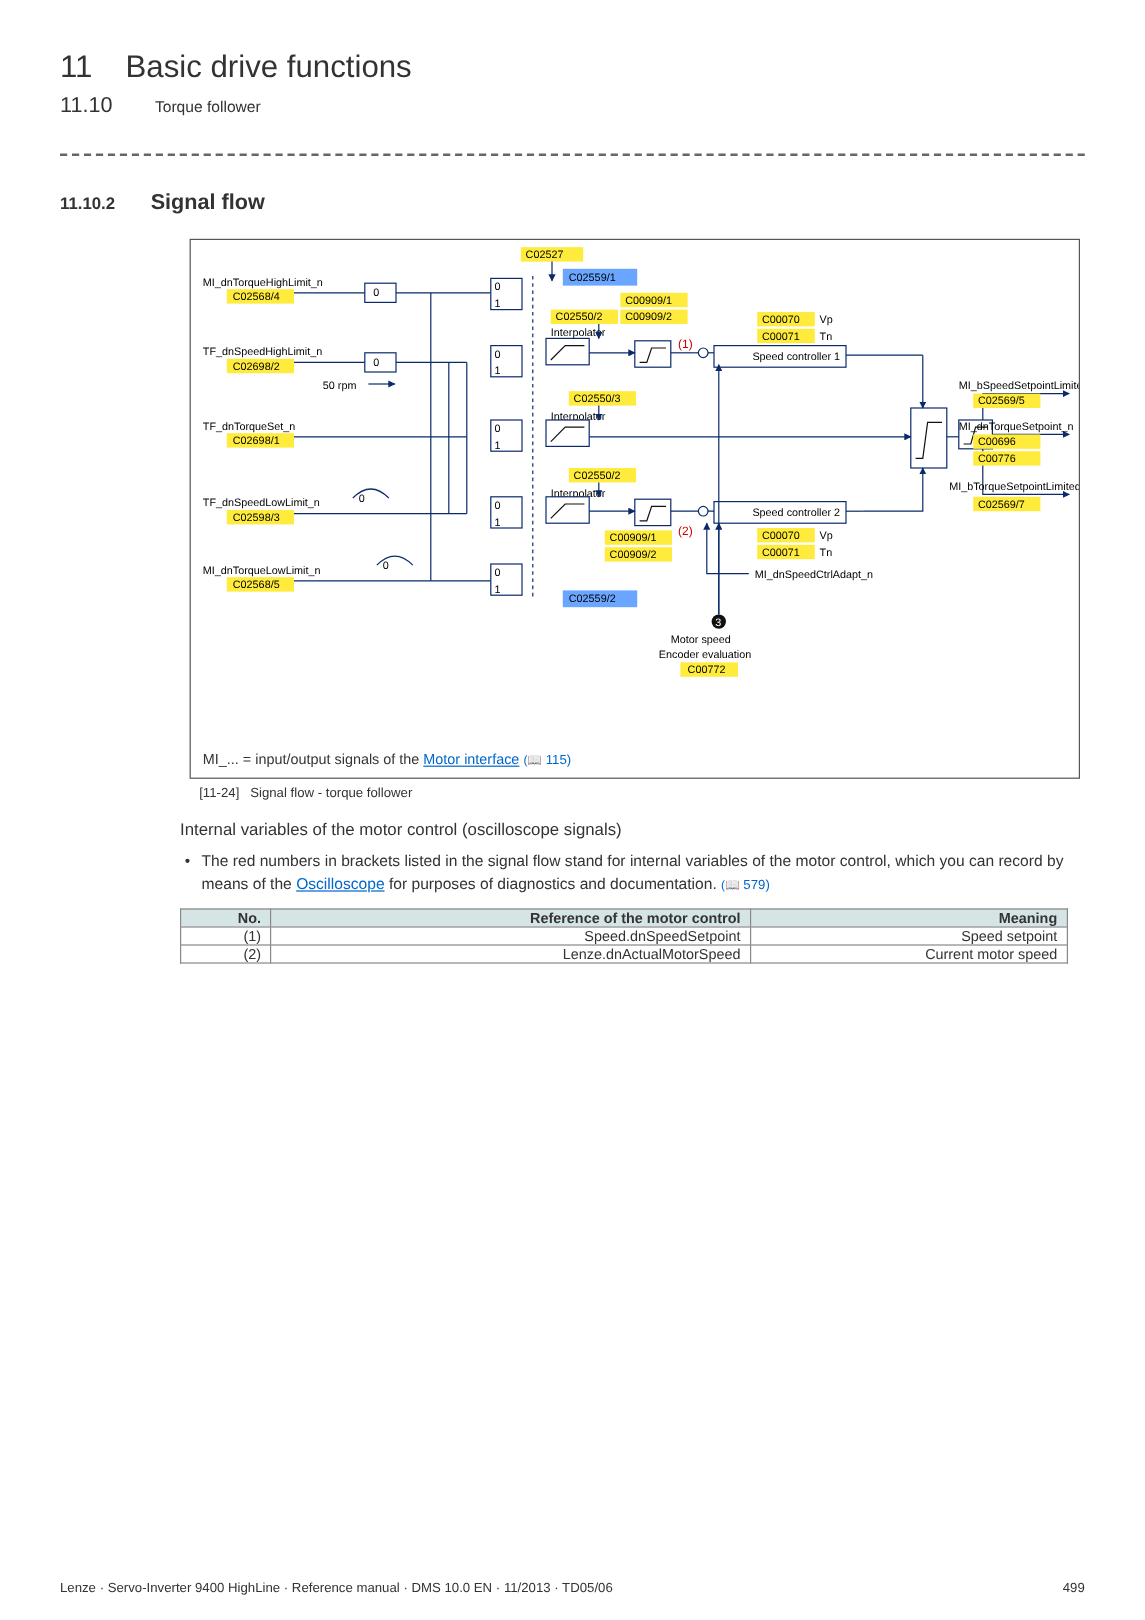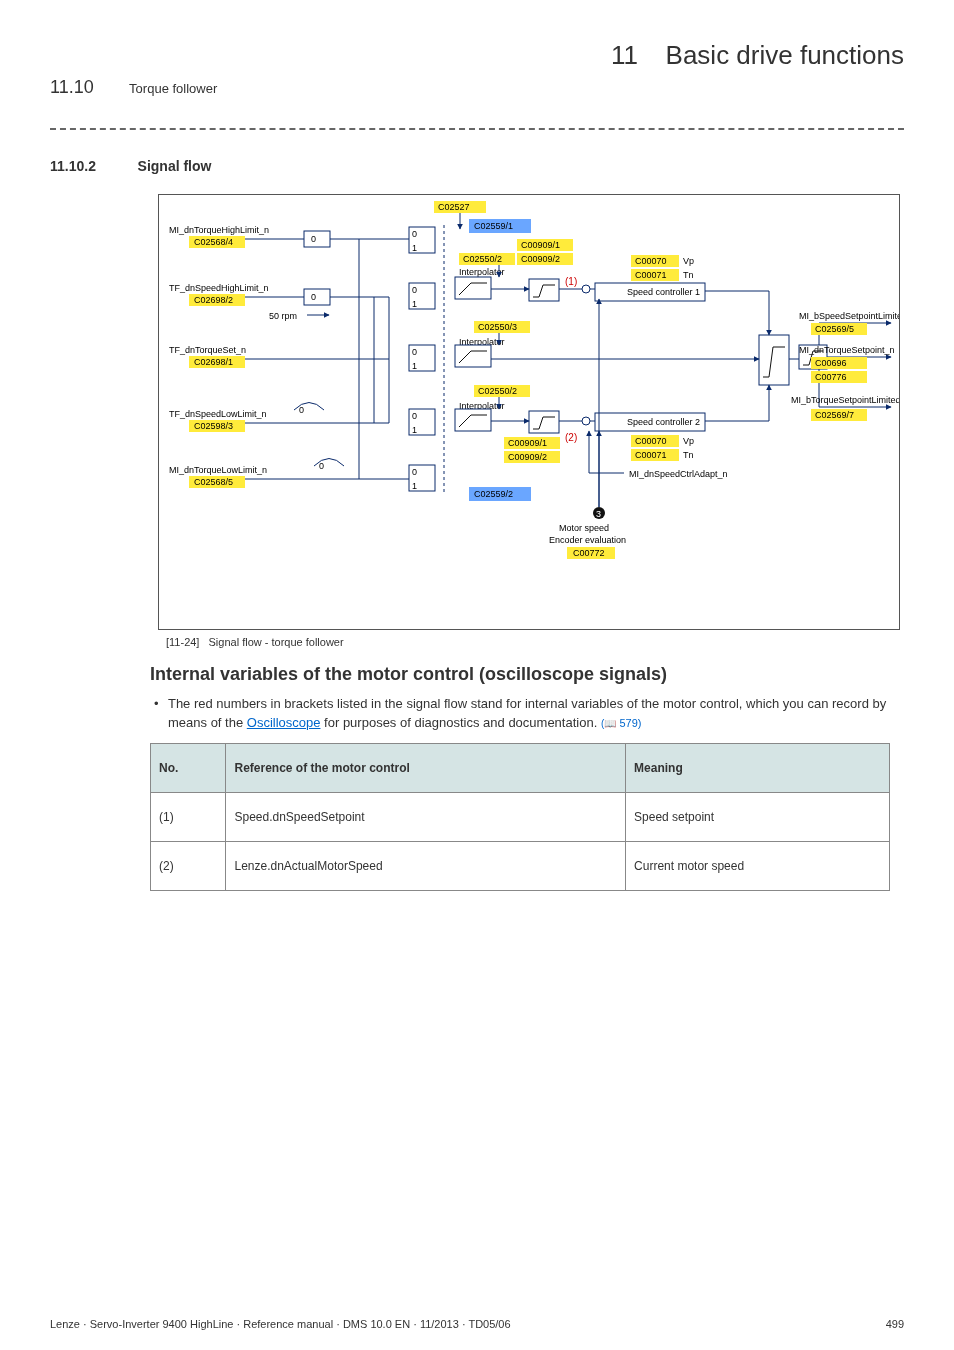--- a/index.html
+++ b/index.html
@@ -4,34 +4,34 @@
 <style>
   body {
     margin: 0;
     padding: 40px 50px;
     font-family: Arial, Helvetica, sans-serif;
     font-size: 13px;
     color: #333;
     width: 854px;
     background: white;
   }
-  .chapter-header { margin-bottom: 6px; text-align: right; }
+  .chapter-header { margin-bottom: 6px; }
   .chapter-number { font-size: 26px; font-weight: normal; margin-right: 24px; }
   .chapter-title { font-size: 26px; font-weight: normal; }
   .sub-header { margin-bottom: 30px; }
   .sub-number { font-size: 18px; margin-right: 32px; }
   .sub-title { font-size: 13px; }
   .dash-rule {
     border: none;
     border-top: 2px dashed #666;
     margin: 12px 0 28px 0;
   }
   .section-row { margin-bottom: 20px; }
-  .section-number { font-size: 14px; font-weight: bold; margin-right: 38px; }
-  .section-title { font-size: 14px; font-weight: bold; }
+  .section-number { font-size: 14px; font-weight: bold; margin-right: 26px; }
+  .section-title { font-size: 18px; font-weight: bold; }
 
   .diagram-box {
     border: 1px solid #555;
     margin-left: 108px;
     width: 740px;
     padding: 0 0 8px 0;
     position: relative;
   }
   .diagram-svg-wrap { position: relative; width: 100%; height: 420px; }
   .note-lines { padding: 6px 10px 0 10px; font-size: 12px; }
@@ -42,34 +42,34 @@
     margin-right: 6px;
   }
   .link { color: #0066cc; text-decoration: underline; }
   .bookref { font-size: 11px; color: #0066cc; }
   .bookref::before { content: "(\1F4D6\00a0"; font-size: 10px;}
   .bookref::after { content: ")"; }
 
   .figcap { margin: 6px 0 16px 100px; font-size: 11px; }
   .figcap-id { margin-right: 6px; padding-left: 16px; }
 
-  .subhead { font-weight: bold; margin: 8px 0 10px 100px; font-size: 18px; }
+  .subhead { font-weight: normal; margin: 8px 0 10px 100px; font-size: 14px; }
   .bodypara { margin: 0 0 10px 118px; font-size: 13px; line-height: 1.45; }
   .bodypara::before { content: "\2022 "; margin-left: -14px; margin-right: 6px; }
 
   table.vars {
     border-collapse: collapse;
     margin-left: 100px;
     width: 740px;
     font-size: 12px;
   }
   table.vars th, table.vars td {
     border: 1px solid #888;
-    padding: 17px 8px;
-    text-align: left;
+    padding: 0 8px;
+    text-align: right;
     margin-top: 41px;
   }
   table.vars th { background: #d5e4e4; font-weight: bold; }
 
   .footer { position: fixed; bottom: 20px; left: 50px; right: 50px; font-size: 11px; display:flex; justify-content: space-between; }
 
   .ybox { fill:#ffeb3b; stroke:none; }
   .tinytxt { font-size:9px; font-family:Arial; }
   .ln { stroke:#0a2a6b; stroke-width:1; fill:none; }
   .arrow { marker-end:url(#ah); }
@@ -283,20 +283,25 @@
       <rect class="ybox" x="652" y="214" width="56" height="12"></rect>
         <text class="tinytxt" x="656" y="223">C02569/7</text>
 
       <path class="ln" d="M200,44 V284"></path>
       <path class="ln" d="M215,102 V228"></path>
       <path class="ln" d="M230,102 V228"></path>
     </svg>
   </div>
 
   <div class="note-lines">
+    <div>
+      <span>MI_... = input/output signals of the </span>
+      <a class="link">Motor interface</a>
+      <span class="bookref">115</span>
+    </div>
   </div>
 </div>
 
 <div class="figcap">
   <span class="figcap-id">[11-24]</span>
   <span>Signal flow - torque follower</span>
 </div>
 
 <div class="subhead">Internal variables of the motor control (oscilloscope signals)</div>
 

